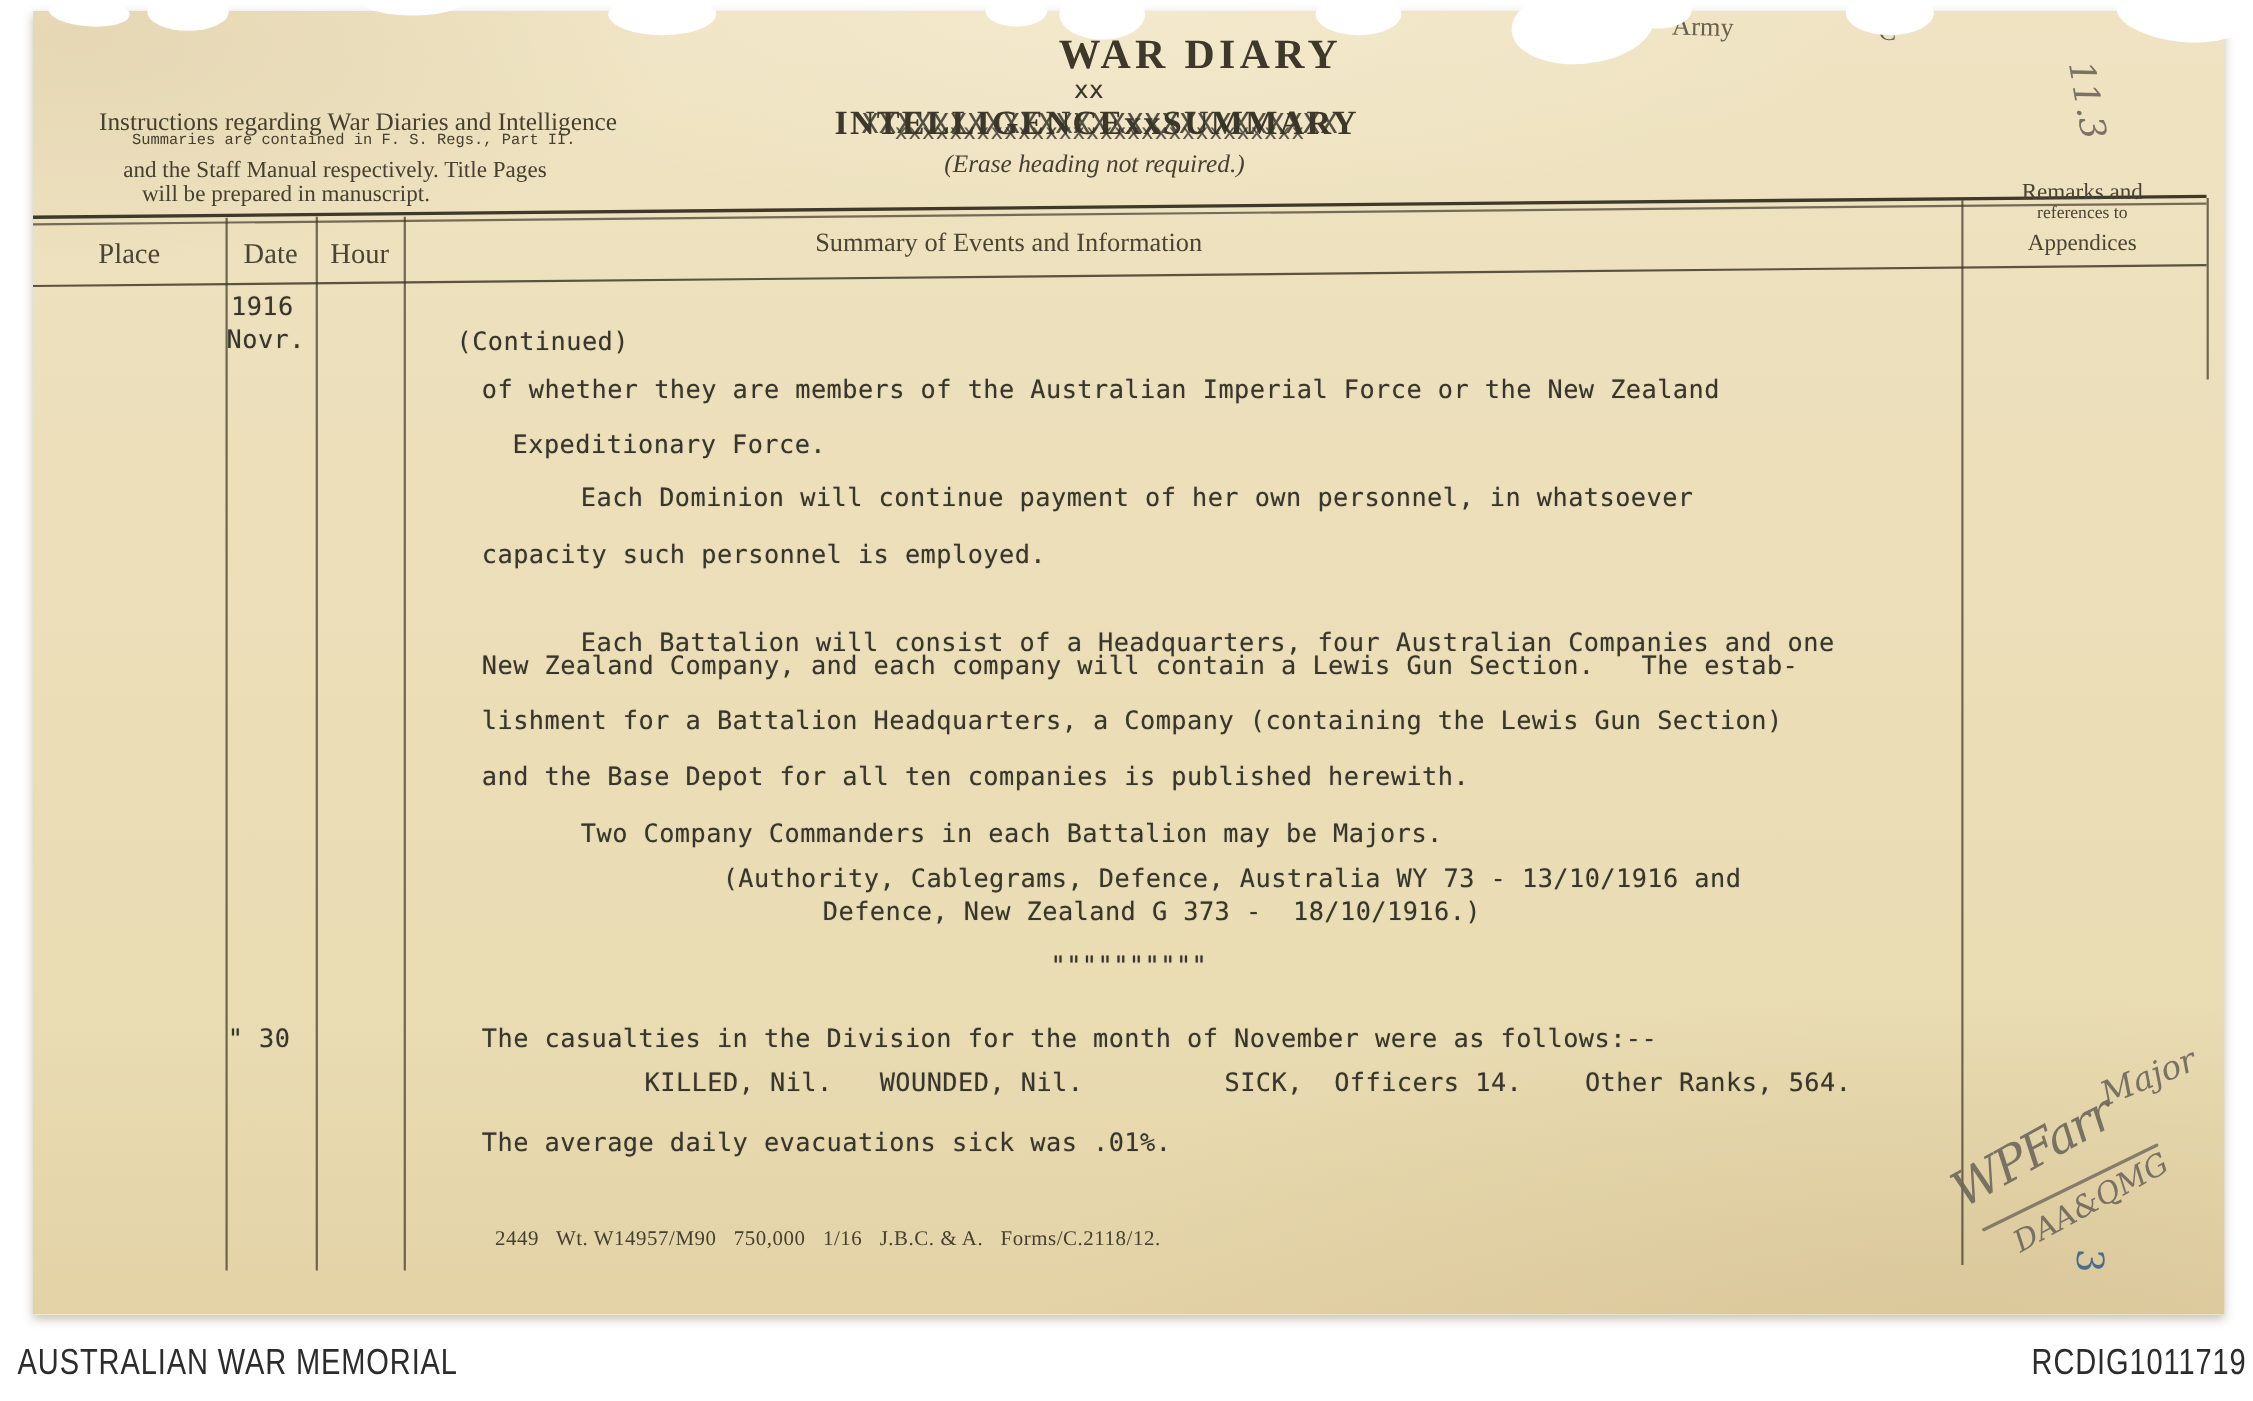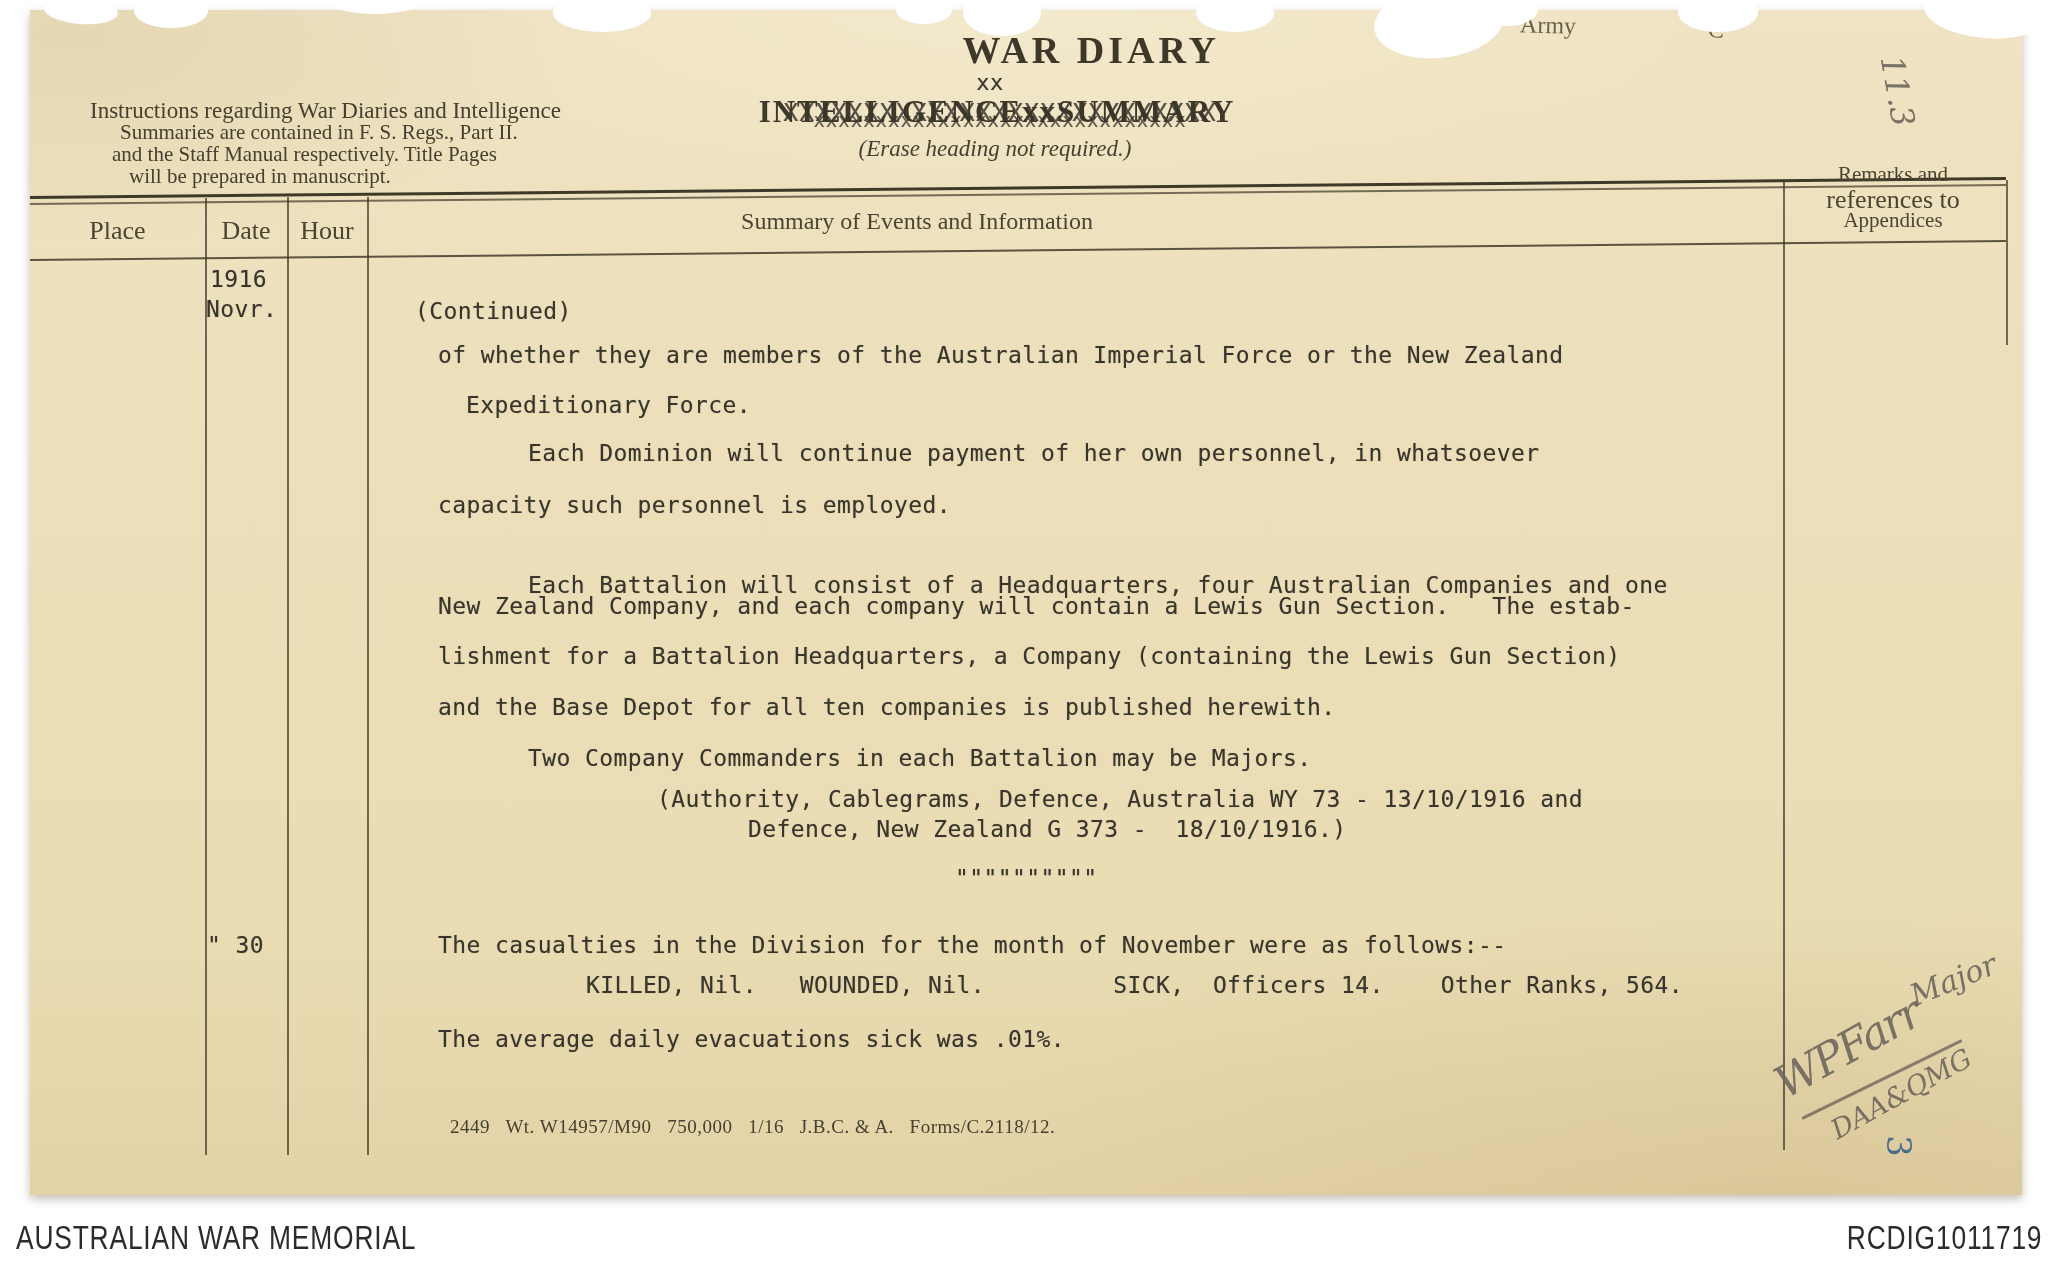--- a/index.html
+++ b/index.html
@@ -45,21 +45,21 @@
   <div id="paper">
 
     <div class="print" style="position:absolute;left:1490px;top:4px;font-size:24px;opacity:.8;transform:rotate(1.5deg);">
       <span>Army</span>
       <span style="display:inline-block;width:120px;"></span>
       <span>C</span>
     </div>
 
     <div>
       <div class="print" style="position:absolute;left:60px;top:88px;font-size:23px;">Instructions regarding War Diaries and Intelligence</div>
-      <div class="print" style="position:absolute;left:90px;top:110px;font-size:21px;">Summaries are contained in F. S. Regs., Part II.</div>
+      <div class="print" style="position:absolute;left:90px;top:110px;font-size:14px;font-family:Liberation Mono, monospace;">Summaries are contained in F. S. Regs., Part II.</div>
       <div class="print" style="position:absolute;left:82px;top:132px;font-size:21px;">and the Staff Manual respectively.  Title Pages</div>
       <div class="print" style="position:absolute;left:99px;top:154px;font-size:21px;">will be prepared in manuscript.</div>
     </div>
 
     <div class="print" style="position:absolute;left:730px;top:18px;width:460px;text-align:right;font-size:38px;font-weight:bold;letter-spacing:4px;color:#3e382a;">WAR DIARY</div>
 
     <div class="tw" style="left:930px;top:60px;width:60px;text-align:center;font-size:22px;">xx</div>
 
     <div class="print" style="position:absolute;left:727px;top:84px;width:480px;text-align:center;font-size:31px;font-weight:bold;letter-spacing:2px;color:#3e382a;">INTELLIGENCExxSUMMARY</div>
     <div class="tw" style="left:722px;top:88px;width:496px;text-align:center;font-size:25px;letter-spacing:1px;opacity:.85;">XXXXXXXXXXXXXXXXXXXXXXXXXXX</div>
@@ -76,21 +76,21 @@
     <div class="vline" style="left:337px;top:187px;height:958px;"></div>
     <div class="vline" style="left:1753px;top:172px;height:968px;"></div>
     <div class="vline" style="left:1976px;top:170px;height:165px;"></div>
 
     <div class="colhead print" style="left:0;top:206px;width:175px;">Place</div>
     <div class="colhead print" style="left:175px;top:206px;width:82px;">Date</div>
     <div class="colhead print" style="left:257px;top:206px;width:80px;">Hour</div>
     <div class="colhead print" style="left:337px;top:198px;width:1100px;font-size:24px;">Summary of Events and Information</div>
     <div>
       <div class="colhead print" style="left:1758px;top:152px;width:210px;font-size:21px;">Remarks and</div>
-      <div class="colhead print" style="left:1758px;top:175px;width:210px;font-size:26px;">references to</div>
+      <div class="colhead print" style="left:1758px;top:175px;width:210px;font-size:16px;">references to</div>
       <div class="colhead print" style="left:1758px;top:198px;width:210px;font-size:21px;">Appendices</div>
     </div>
 
     <div class="tw" style="left:180px;top:256px;">1916</div>
     <div class="tw" style="left:176px;top:286px;">Novr.</div>
     <div class="tw" style="left:385px;top:288px;">(Continued)</div>
     <div class="tw" style="left:177px;top:922px;">" 30</div>
 
     <div class="tw" style="left:408px;top:332px;">of whether they are members of the Australian Imperial Force or the New Zealand</div>
     <div class="tw" style="left:408px;top:382px;margin-left:28px;">Expeditionary Force.</div>

